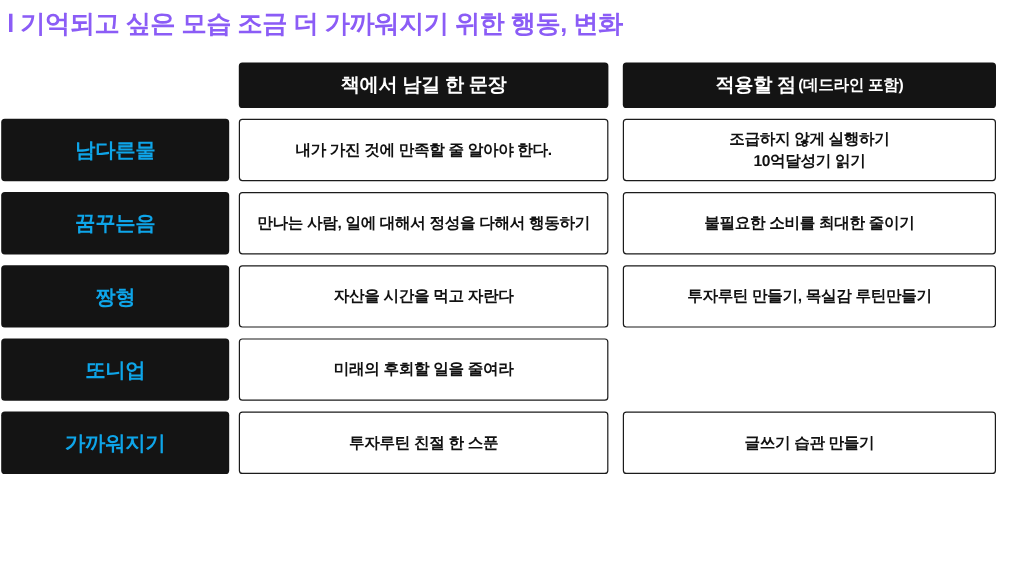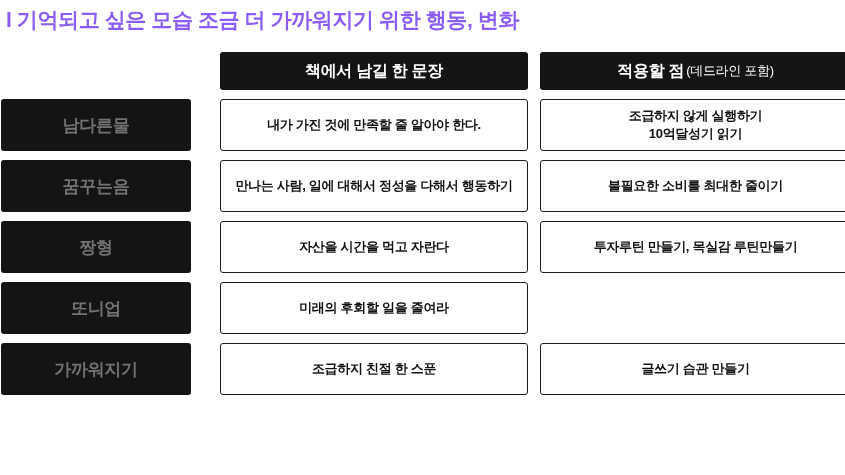--- a/index.html
+++ b/index.html
@@ -37,23 +37,23 @@
     width: 833px;
   }
   .row {
     display: flex;
     align-items: stretch;
     margin-bottom: 9px;
   }
   .cell-label {
     width: 190px;
     flex: 0 0 190px;
-    margin-right: 29px;
+    margin-right: 8px;
     background: #141414;
-    color: #737373;
+    color: #0ea5e9;
     border-radius: 3px;
     display: flex;
     align-items: center;
     justify-content: center;
     font-weight: bold;
     font-size: 17px;
     letter-spacing: -0.3px;
     text-align: center;
     padding: 2px 4px;
     box-sizing: border-box;
@@ -70,21 +70,21 @@
     justify-content: center;
     font-weight: bold;
     font-size: 16px;
     letter-spacing: -0.3px;
     text-align: center;
     box-sizing: border-box;
     padding: 4px 6px;
   }
   .head-cell .sub {
     font-size: 13px;
-    font-weight: normal;
+    font-weight: bold;
     margin-left: 2px;
   }
   .cell-col1 {
     width: 308px;
     flex: 0 0 308px;
     margin-right: 12px;
   }
   .cell-col2 {
     width: 311px;
     flex: 0 0 311px;
@@ -153,19 +153,19 @@
       <div class="cell-box cell-col2">투자루틴 만들기, 목실감 루틴만들기</div>
     </div>
 
     <div class="row body-row">
       <div class="cell-label">또니업</div>
       <div class="cell-box cell-col1">미래의 후회할 일을 줄여라</div>
     </div>
 
     <div class="row body-row">
       <div class="cell-label">가까워지기</div>
-      <div class="cell-box cell-col1">조급하지 친절 한 스푼</div>
+      <div class="cell-box cell-col1">투자루틴 친절 한 스푼</div>
       <div class="cell-box cell-col2">글쓰기 습관 만들기</div>
     </div>
 
 
   </div>
 </div>
 
 </body></html>

